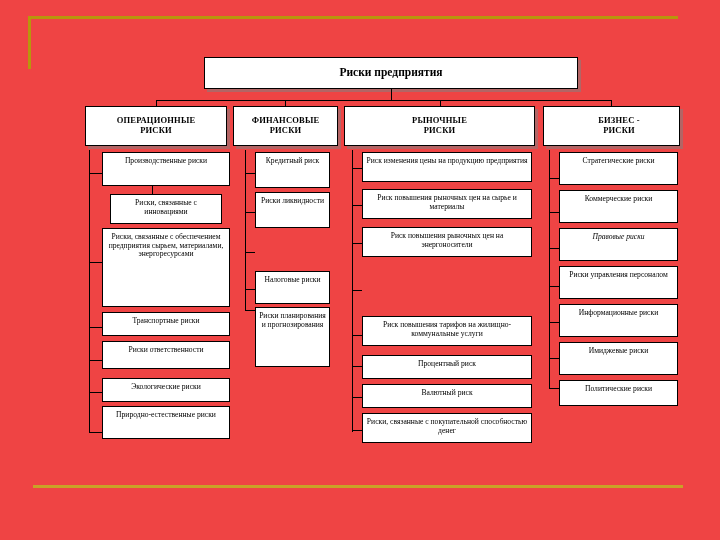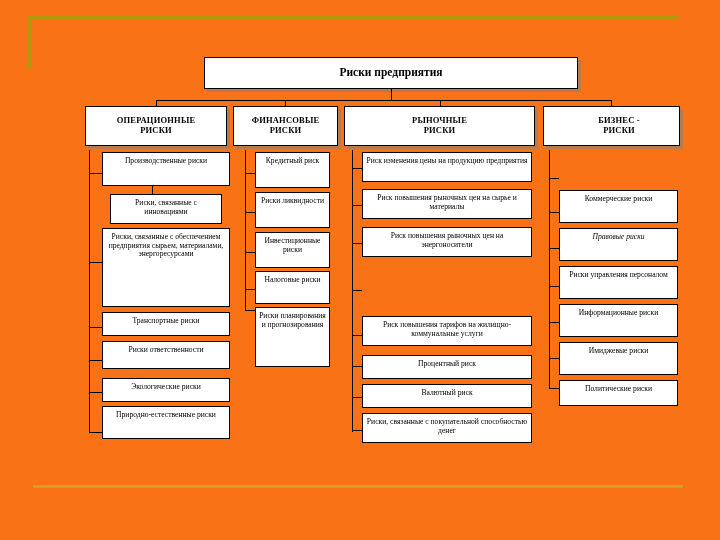--- a/index.html
+++ b/index.html
@@ -4,21 +4,21 @@
 <style>
   html, body {
     margin: 0;
     padding: 0;
     background: #ffffff;
   }
   #slide {
     position: relative;
     width: 720px;
     height: 540px;
-    background: #f97316;
+    background: #ef4444;
     overflow: hidden;
     font-family: "Liberation Serif", "DejaVu Serif", serif;
     color: #000000;
   }
 
   
   .gold-top {
     position: absolute;
     left: 28px;
     top: 16px;
@@ -173,23 +173,20 @@
   <div class="box leaf-box" style="left:255px; top:152px; width:75px; height:36px;">
     <span>Кредитный риск</span>
   </div>
 
   <div class="conn h" style="left:245px; top:212px; width:10px;"></div>
   <div class="box leaf-box" style="left:255px; top:192px; width:75px; height:36px;">
     <span>Риски ликвидности</span>
   </div>
 
   <div class="conn h" style="left:245px; top:252px; width:10px;"></div>
-  <div class="box leaf-box" style="left:255px; top:232px; width:75px; height:36px;">
-    <span>Инвестиционные риски</span>
-  </div>
 
   <div class="conn h" style="left:245px; top:289px; width:10px;"></div>
   <div class="box leaf-box" style="left:255px; top:271px; width:75px; height:33px;">
     <span>Налоговые риски</span>
   </div>
 
   <div class="conn h" style="left:245px; top:310px; width:10px;"></div>
   <div class="box leaf-box" style="left:255px; top:307px; width:75px; height:60px;">
     <span>Риски планирования и прогнозирования</span>
   </div>
@@ -241,20 +238,23 @@
 
   <div class="box header-box" style="left:543px; top:106px; width:137px; height:40px;padding-left:15px;">
     <span>
       <span>БИЗНЕС -</span><br>
       <span>РИСКИ</span>
     </span>
   </div>
   <div class="conn v" style="left:549px; top:150px; height:238px;"></div>
 
   <div class="conn h" style="left:549px; top:178px; width:10px;"></div>
+  <div class="box leaf-box" style="left:559px; top:152px; width:119px; height:33px;">
+    <span>Стратегические риски</span>
+  </div>
 
   <div class="conn h" style="left:549px; top:212px; width:10px;"></div>
   <div class="box leaf-box" style="left:559px; top:190px; width:119px; height:33px;">
     <span>Коммерческие риски</span>
   </div>
 
   <div class="conn h" style="left:549px; top:248px; width:10px;"></div>
   <div class="box leaf-box" style="left:559px; top:228px; width:119px; height:33px;font-style:italic;">
     <span>Правовые риски</span>
   </div>

